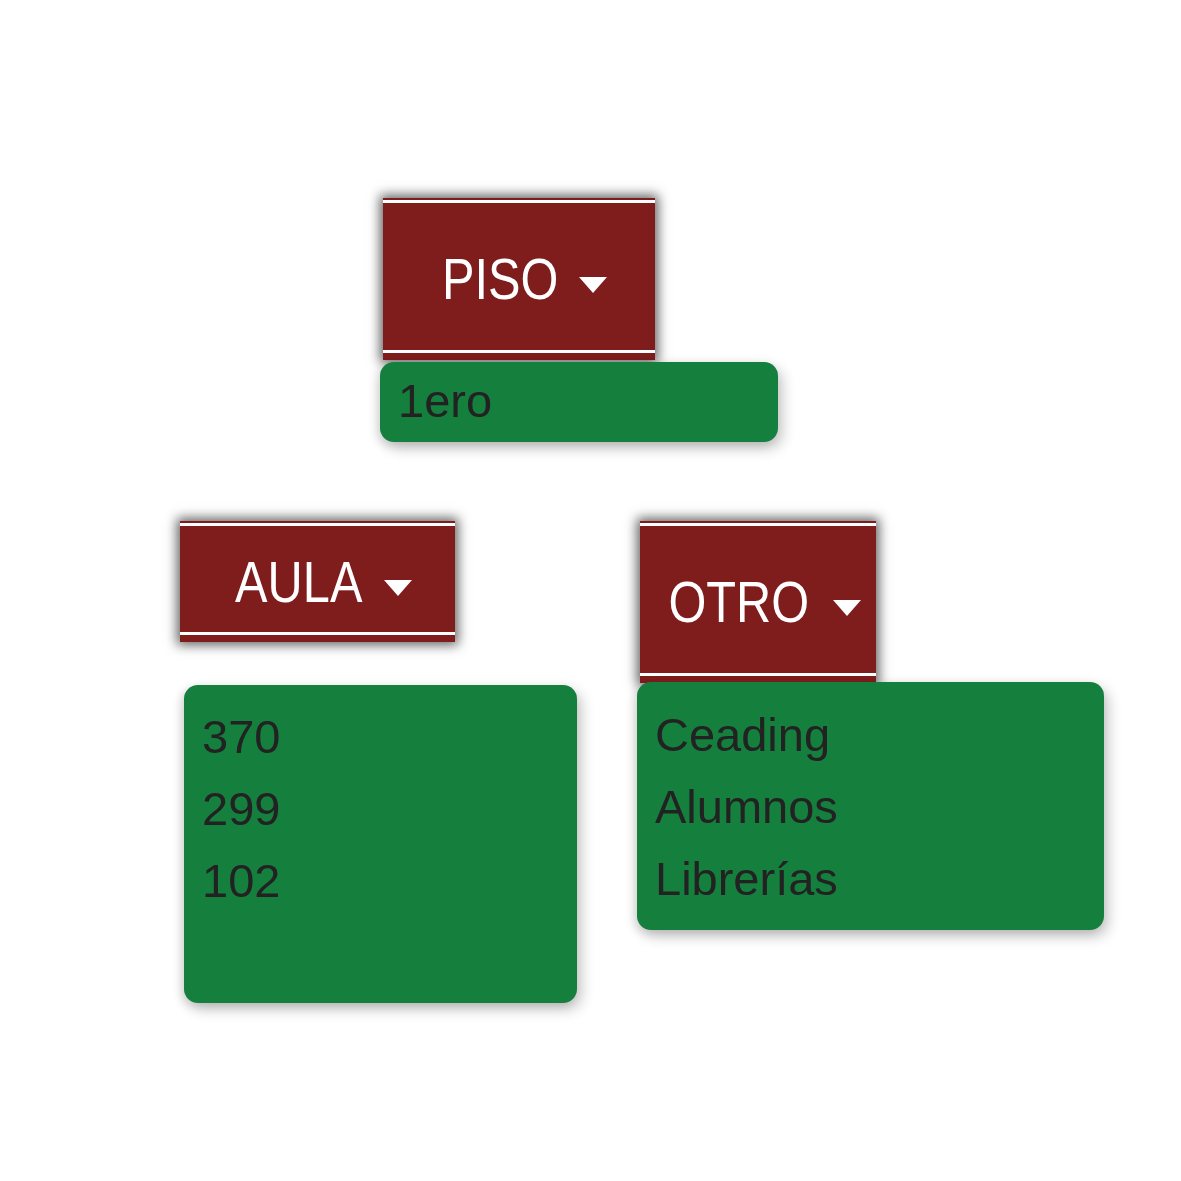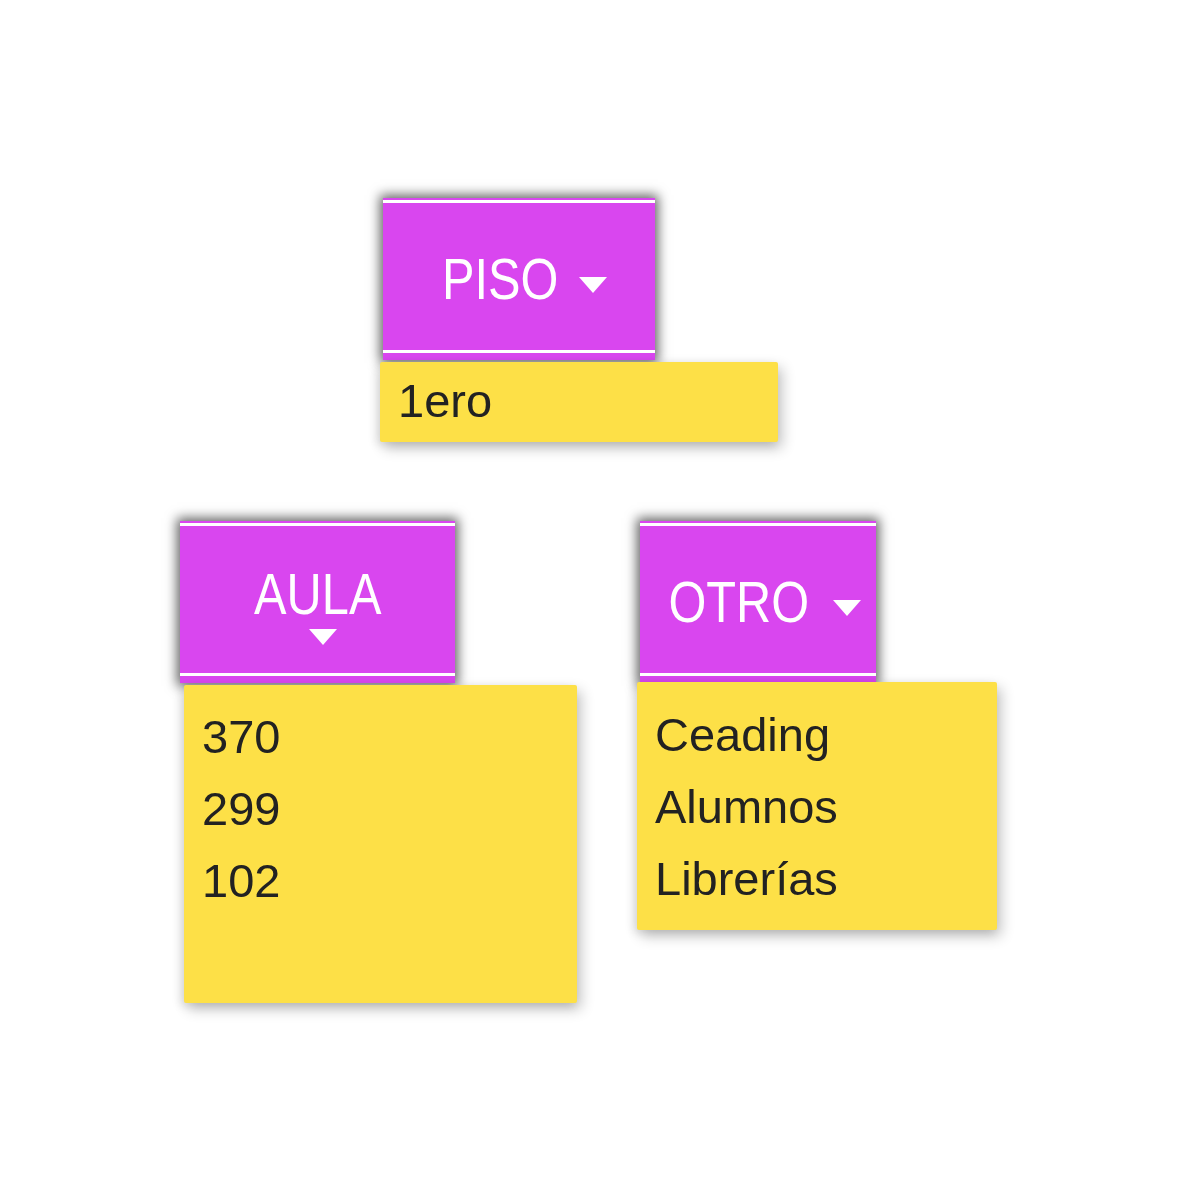--- a/index.html
+++ b/index.html
@@ -12,21 +12,21 @@
     width: 1181px;
     height: 1181px;
     background: #ffffff;
     overflow: hidden;
     font-family: "Liberation Sans", "DejaVu Sans", sans-serif;
   }
 
   
   .menu-btn {
     position: absolute;
-    background: #d946ef;
+    background: #7f1d1d;
     display: flex;
     align-items: center;
     justify-content: center;
     color: #ffffff;
     box-shadow: 0 0 11px 3px rgba(0,0,0,0.62);
     z-index: 2;
     cursor: pointer;
   }
   
   .menu-btn::before,
@@ -54,46 +54,46 @@
     border-left: 14px solid transparent;
     border-right: 14px solid transparent;
     border-top: 16px solid #ffffff;
     margin-left: 10px;
     transform: translateY(6px);
   }
 
   
   .panel {
     position: absolute;
-    background: #fde047;
-    border-radius: 2px;
+    background: #15803d;
+    border-radius: 14px;
     box-shadow: 4px 6px 14px rgba(0,0,0,0.24), -4px 3px 10px rgba(0,0,0,0.10);
     z-index: 3;
   }
   .item {
     height: 72px;
     display: flex;
     align-items: center;
     padding-left: 18px;
     font-size: 47px;
     font-weight: 300;
     color: #222222;
     cursor: pointer;
     white-space: nowrap;
   }
 
   
   #btn-piso   { left: 383px; top: 198px; width: 272px; height: 162px; }
   #panel-piso { left: 380px; top: 362px; width: 398px; height: 76px; padding: 2px 0; }
 
-  #btn-aula   { left: 180px; top: 521px; width: 275px; height: 162px; flex-direction: column; }
+  #btn-aula   { left: 180px; top: 521px; width: 275px; height: 121px; }
   #panel-aula { left: 184px; top: 685px; width: 393px; height: 288px; padding: 15px 0; }
 
   #btn-otro   { left: 640px; top: 521px; width: 236px; height: 162px; }
-  #panel-otro { left: 637px; top: 682px; width: 360px; height: 216px; padding: 16px 0; }
+  #panel-otro { left: 637px; top: 682px; width: 467px; height: 216px; padding: 16px 0; }
 </style>
 </head>
 <body>
 
 <div class="stage">
 
   <section>
     <div class="menu-btn" id="btn-piso">
       <span class="menu-label">PISO</span>
       <span class="caret"></span>

